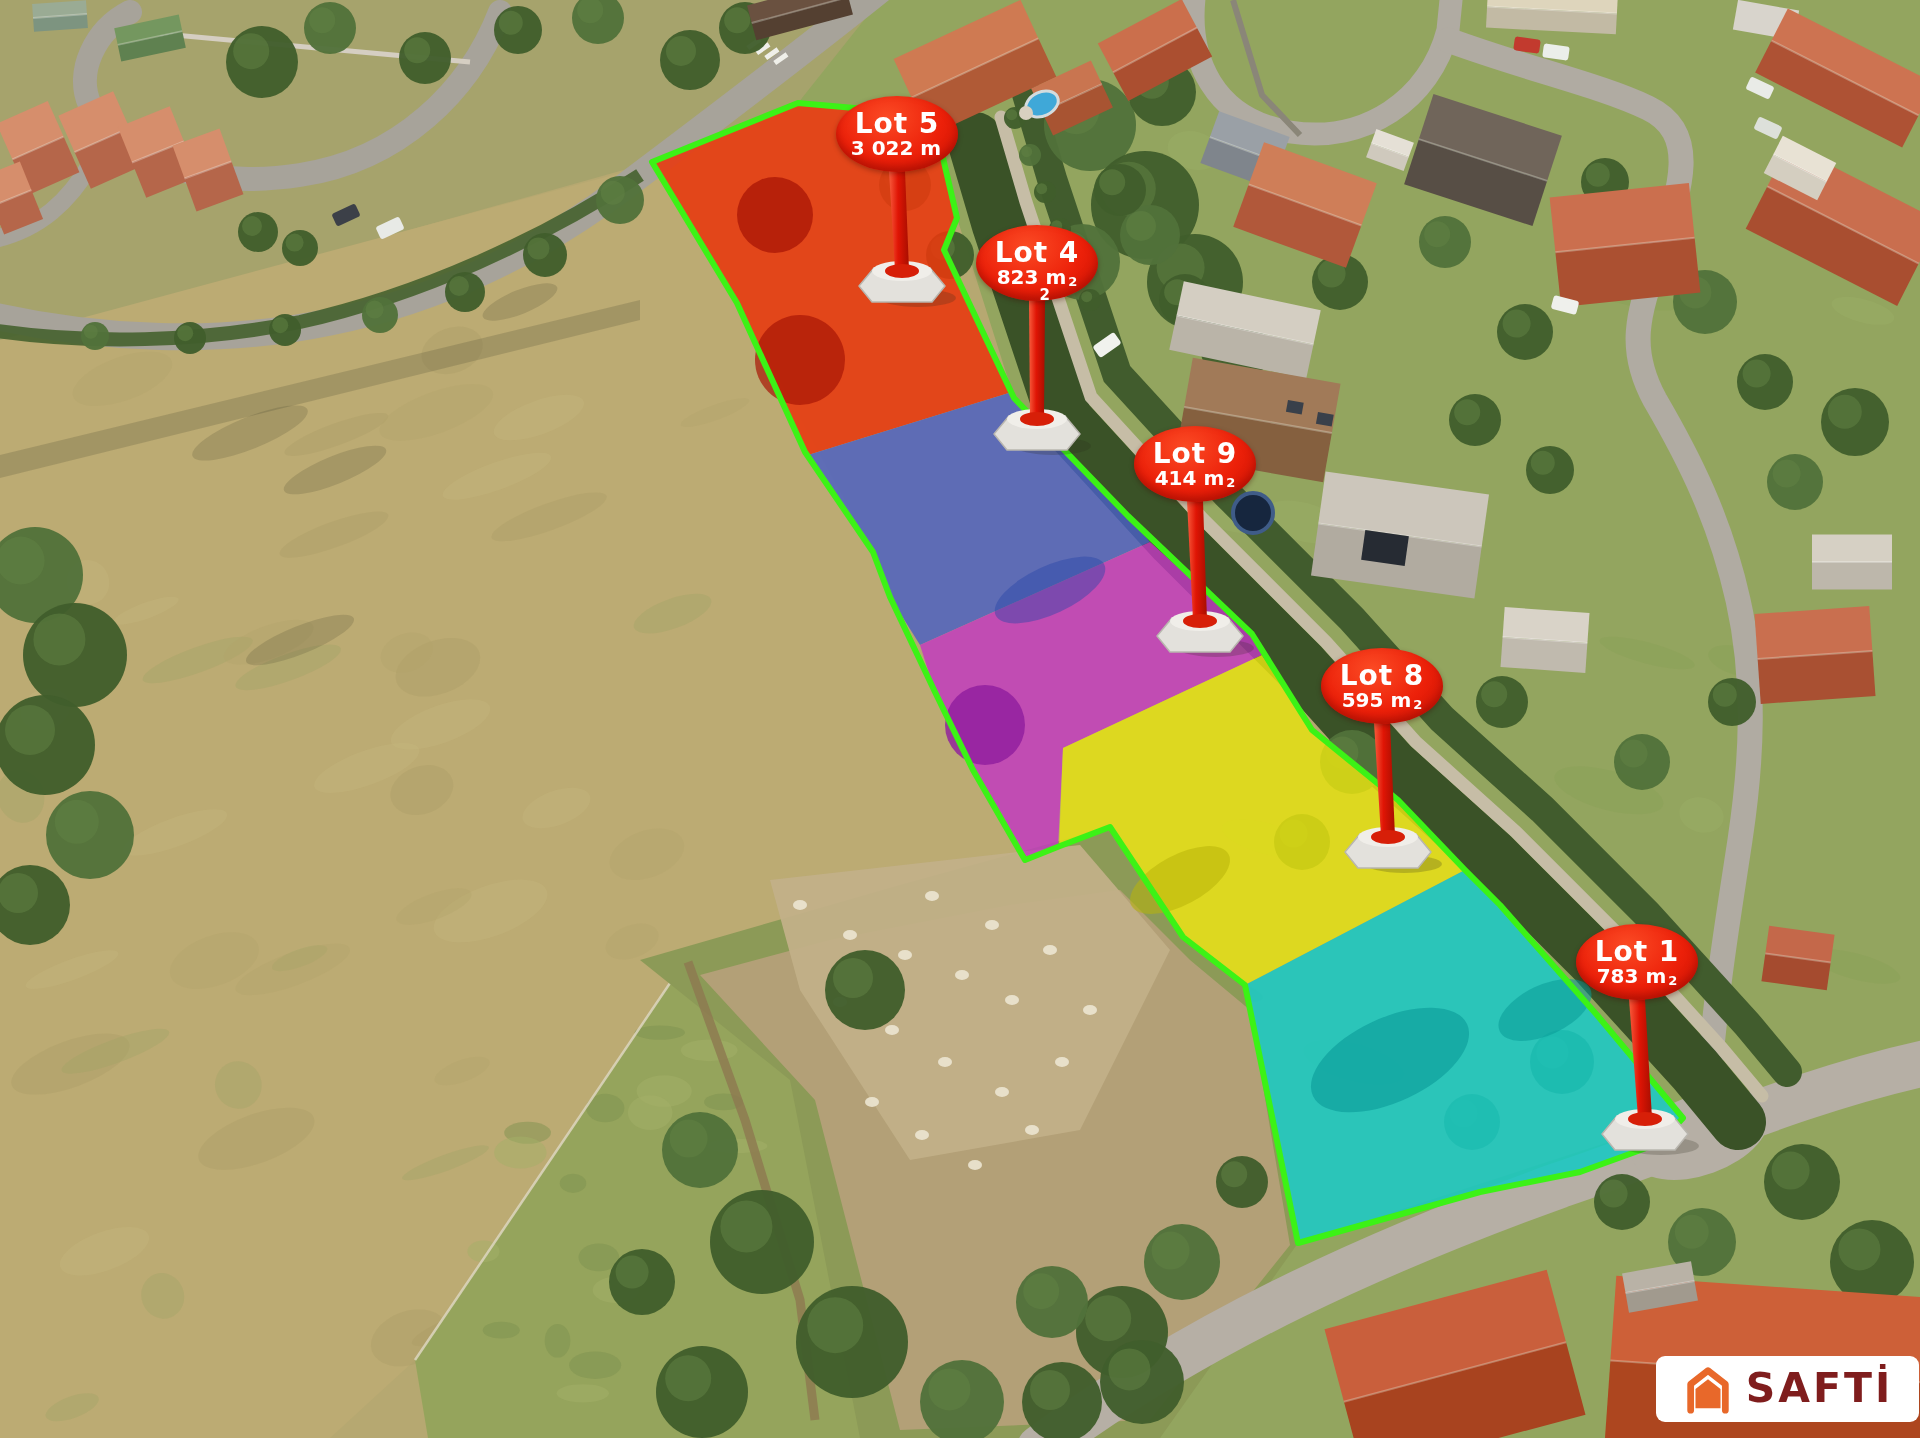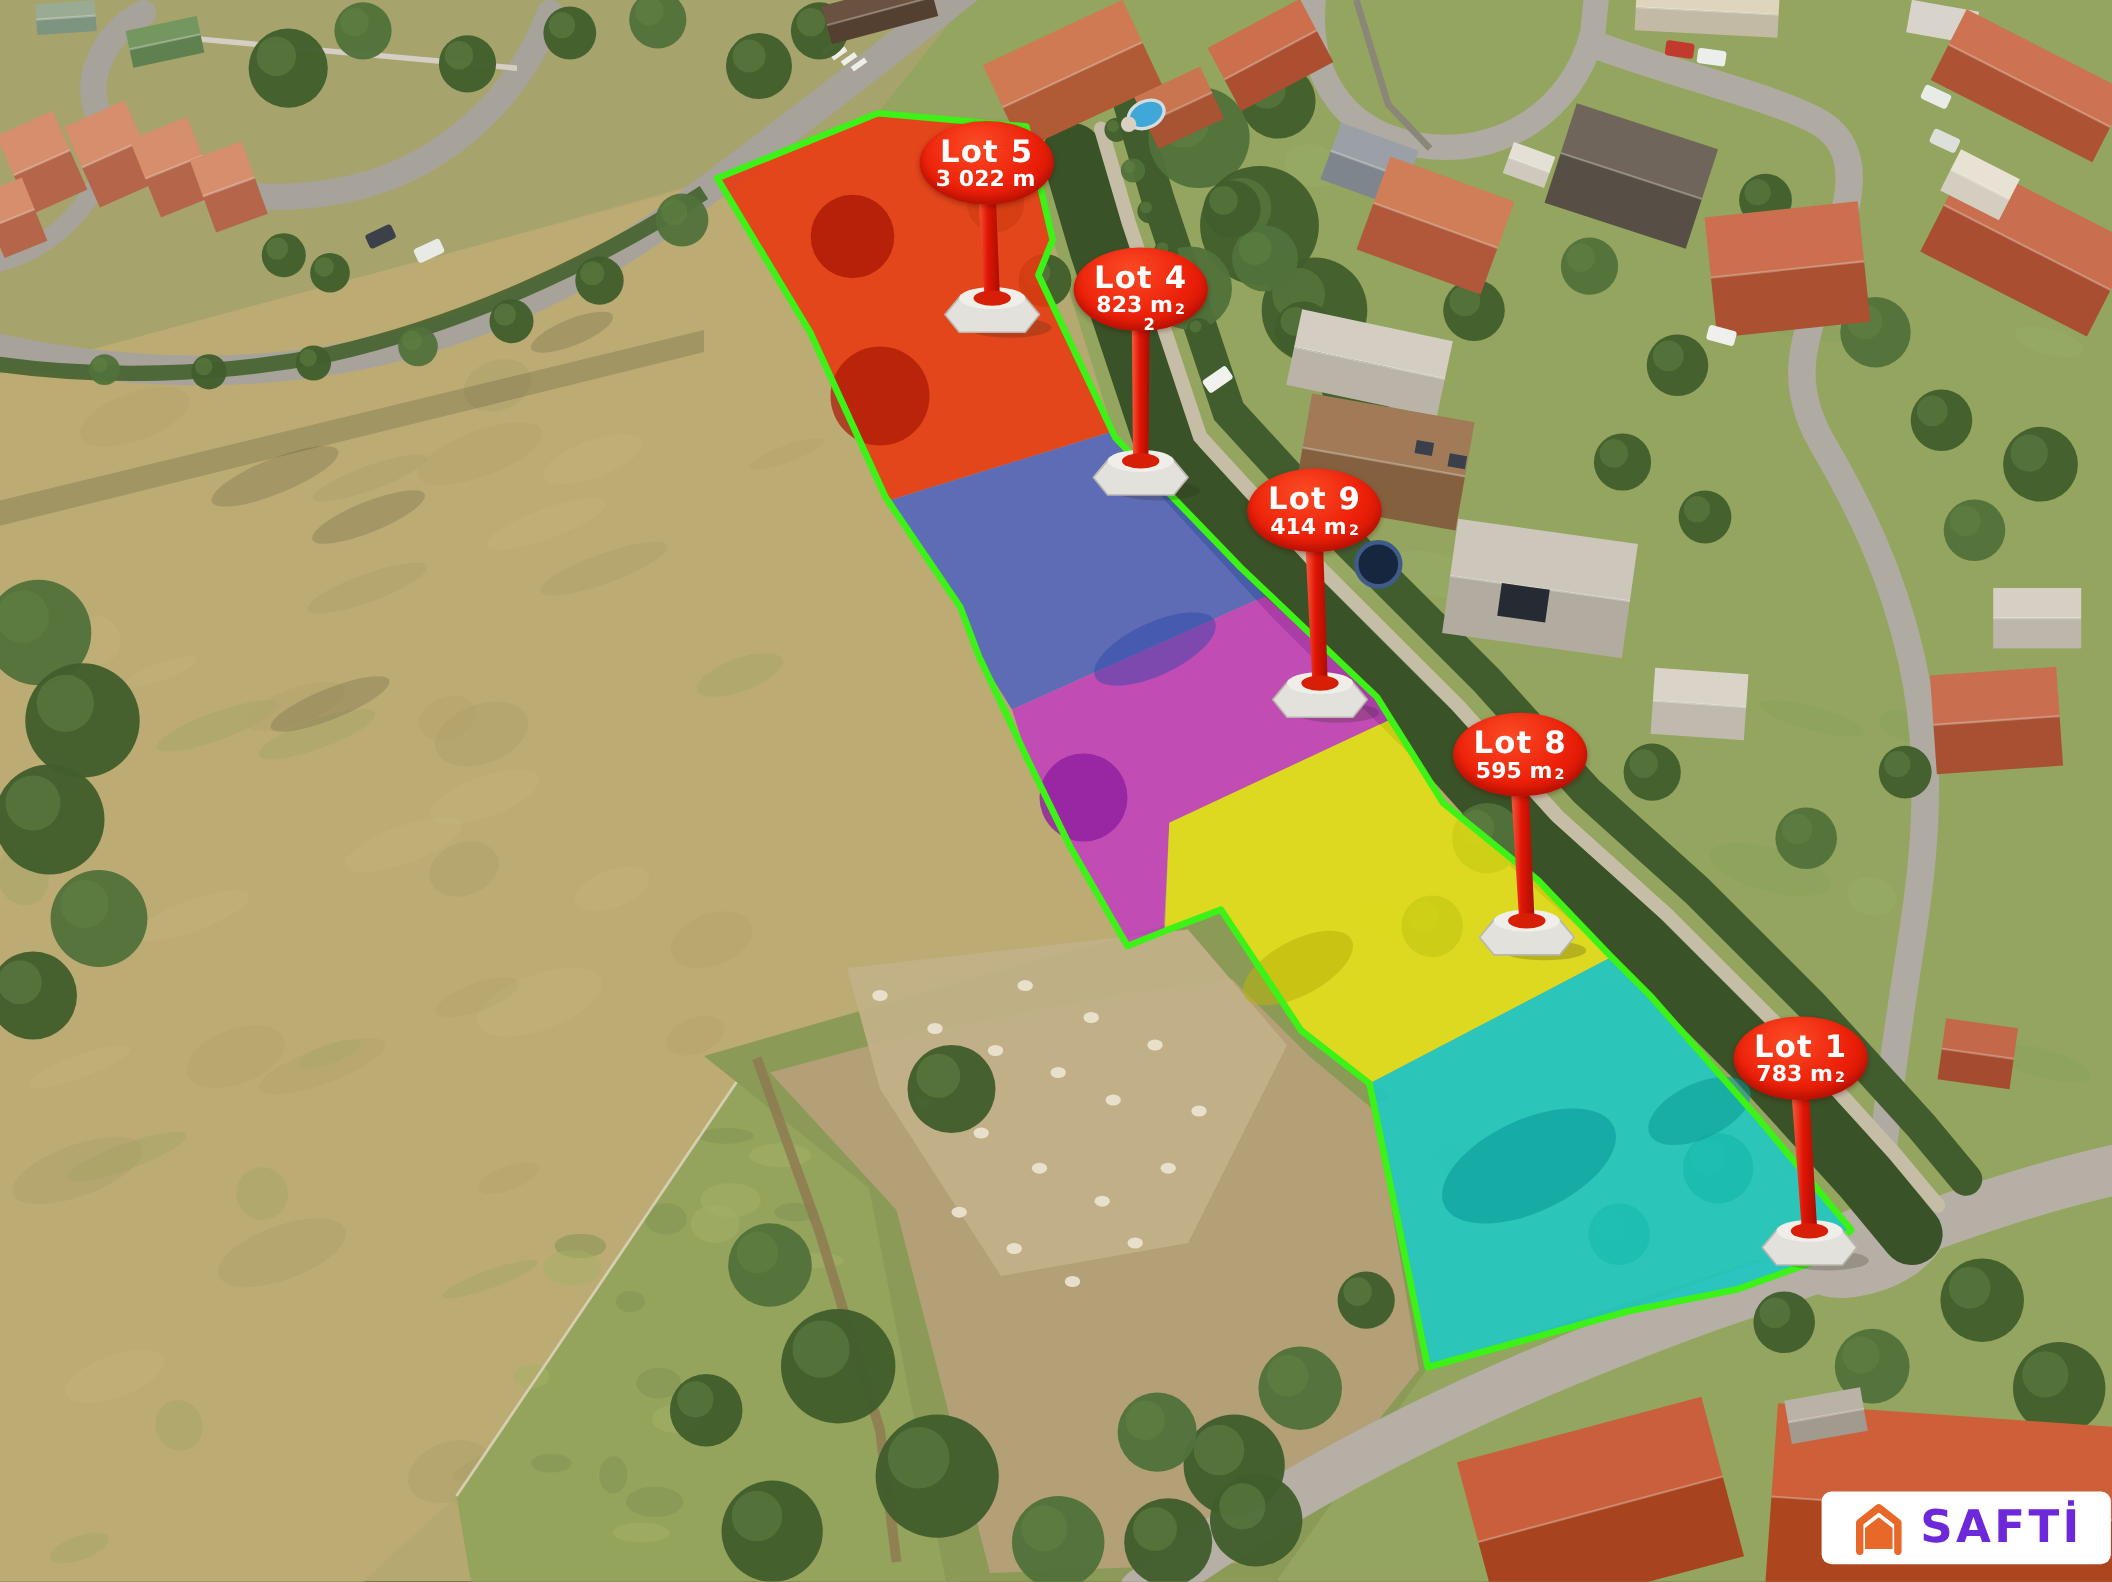--- a/index.html
+++ b/index.html
@@ -13,21 +13,21 @@
     box-shadow:inset 0 -5px 9px rgba(140,8,0,.5), 0 2px 5px rgba(60,10,0,.35);
     color:#fff;display:flex;flex-direction:column;align-items:center;justify-content:center;
     line-height:1.05;z-index:5;}
   .balloon-title{font-size:28px;font-weight:700;letter-spacing:1px;}
   .balloon-area{font-size:20px;font-weight:700;display:flex;align-items:flex-end;}
   .balloon-area sup{font-size:13px;margin-top:-7px;margin-left:2px;}
   .balloon-stray{position:absolute;bottom:-3px;left:52%;font-size:15px;font-weight:700;color:#fff;}
   
   .safti{position:absolute;left:1656px;top:1356px;width:263px;height:66px;background:#fff;
     border-radius:9px;display:flex;align-items:center;justify-content:center;gap:12px;z-index:6;}
-  .safti-text{color:#6d28d9;font-size:41px;font-weight:700;letter-spacing:3px;
+  .safti-text{color:#7f1d1d;font-size:41px;font-weight:700;letter-spacing:3px;
     font-family:"DejaVu Sans","Liberation Sans",sans-serif;transform:translateY(-1px);}
 </style>
 </head>
 <body>
 
 <div id="stage">
   <svg id="scene" width="1920" height="1438" viewBox="0 0 1920 1438">
       <rect x="0" y="0" width="1920" height="1438" fill="#b6a871"></rect>
       <polygon points="870 0 1920 0 1920 1438 1060 1438 1298 1243 1683 1118 1500 905 1252 634 1014 398 957 218 933 115 798 103" fill="#93a55f"></polygon>
       <polygon points="0 0 880 0 798 103 652 162 0 345" fill="#a6a36c"></polygon>
@@ -517,21 +517,21 @@
       </g>
       <g>
         <ellipse cx="1661" cy="1146" rx="38" ry="9" fill="#2b2b1c" opacity="0.22"></ellipse>
         <polygon points="1602 1134 1617 1116 1673 1116 1688 1134 1675 1150 1615 1150" fill="#e3e1dc" stroke="#b9b6af" stroke-width="1.5" stroke-linejoin="round"></polygon>
         <ellipse cx="1645" cy="1119" rx="30" ry="10" fill="#f0eee9"></ellipse>
         <polygon points="1629 999 1645 999 1652 1118 1638 1118" fill="url(#poleGrad)"></polygon>
         <ellipse cx="1645" cy="1119" rx="17" ry="7" fill="#d71f08"></ellipse>
       </g>
     </svg>
 
-  <div class="balloon" style="left:897px;top:148px;">
+  <div class="balloon" style="left:897px;top:134px;">
     <div class="balloon-title">Lot 5</div>
     <div class="balloon-area">
       <span>3 022 m</span>
         <sup></sup>
     </div>
   </div>
   <div class="balloon" style="left:1037px;top:263px;">
     <div class="balloon-title">Lot 4</div>
     <div class="balloon-area">
       <span>823 m</span>

